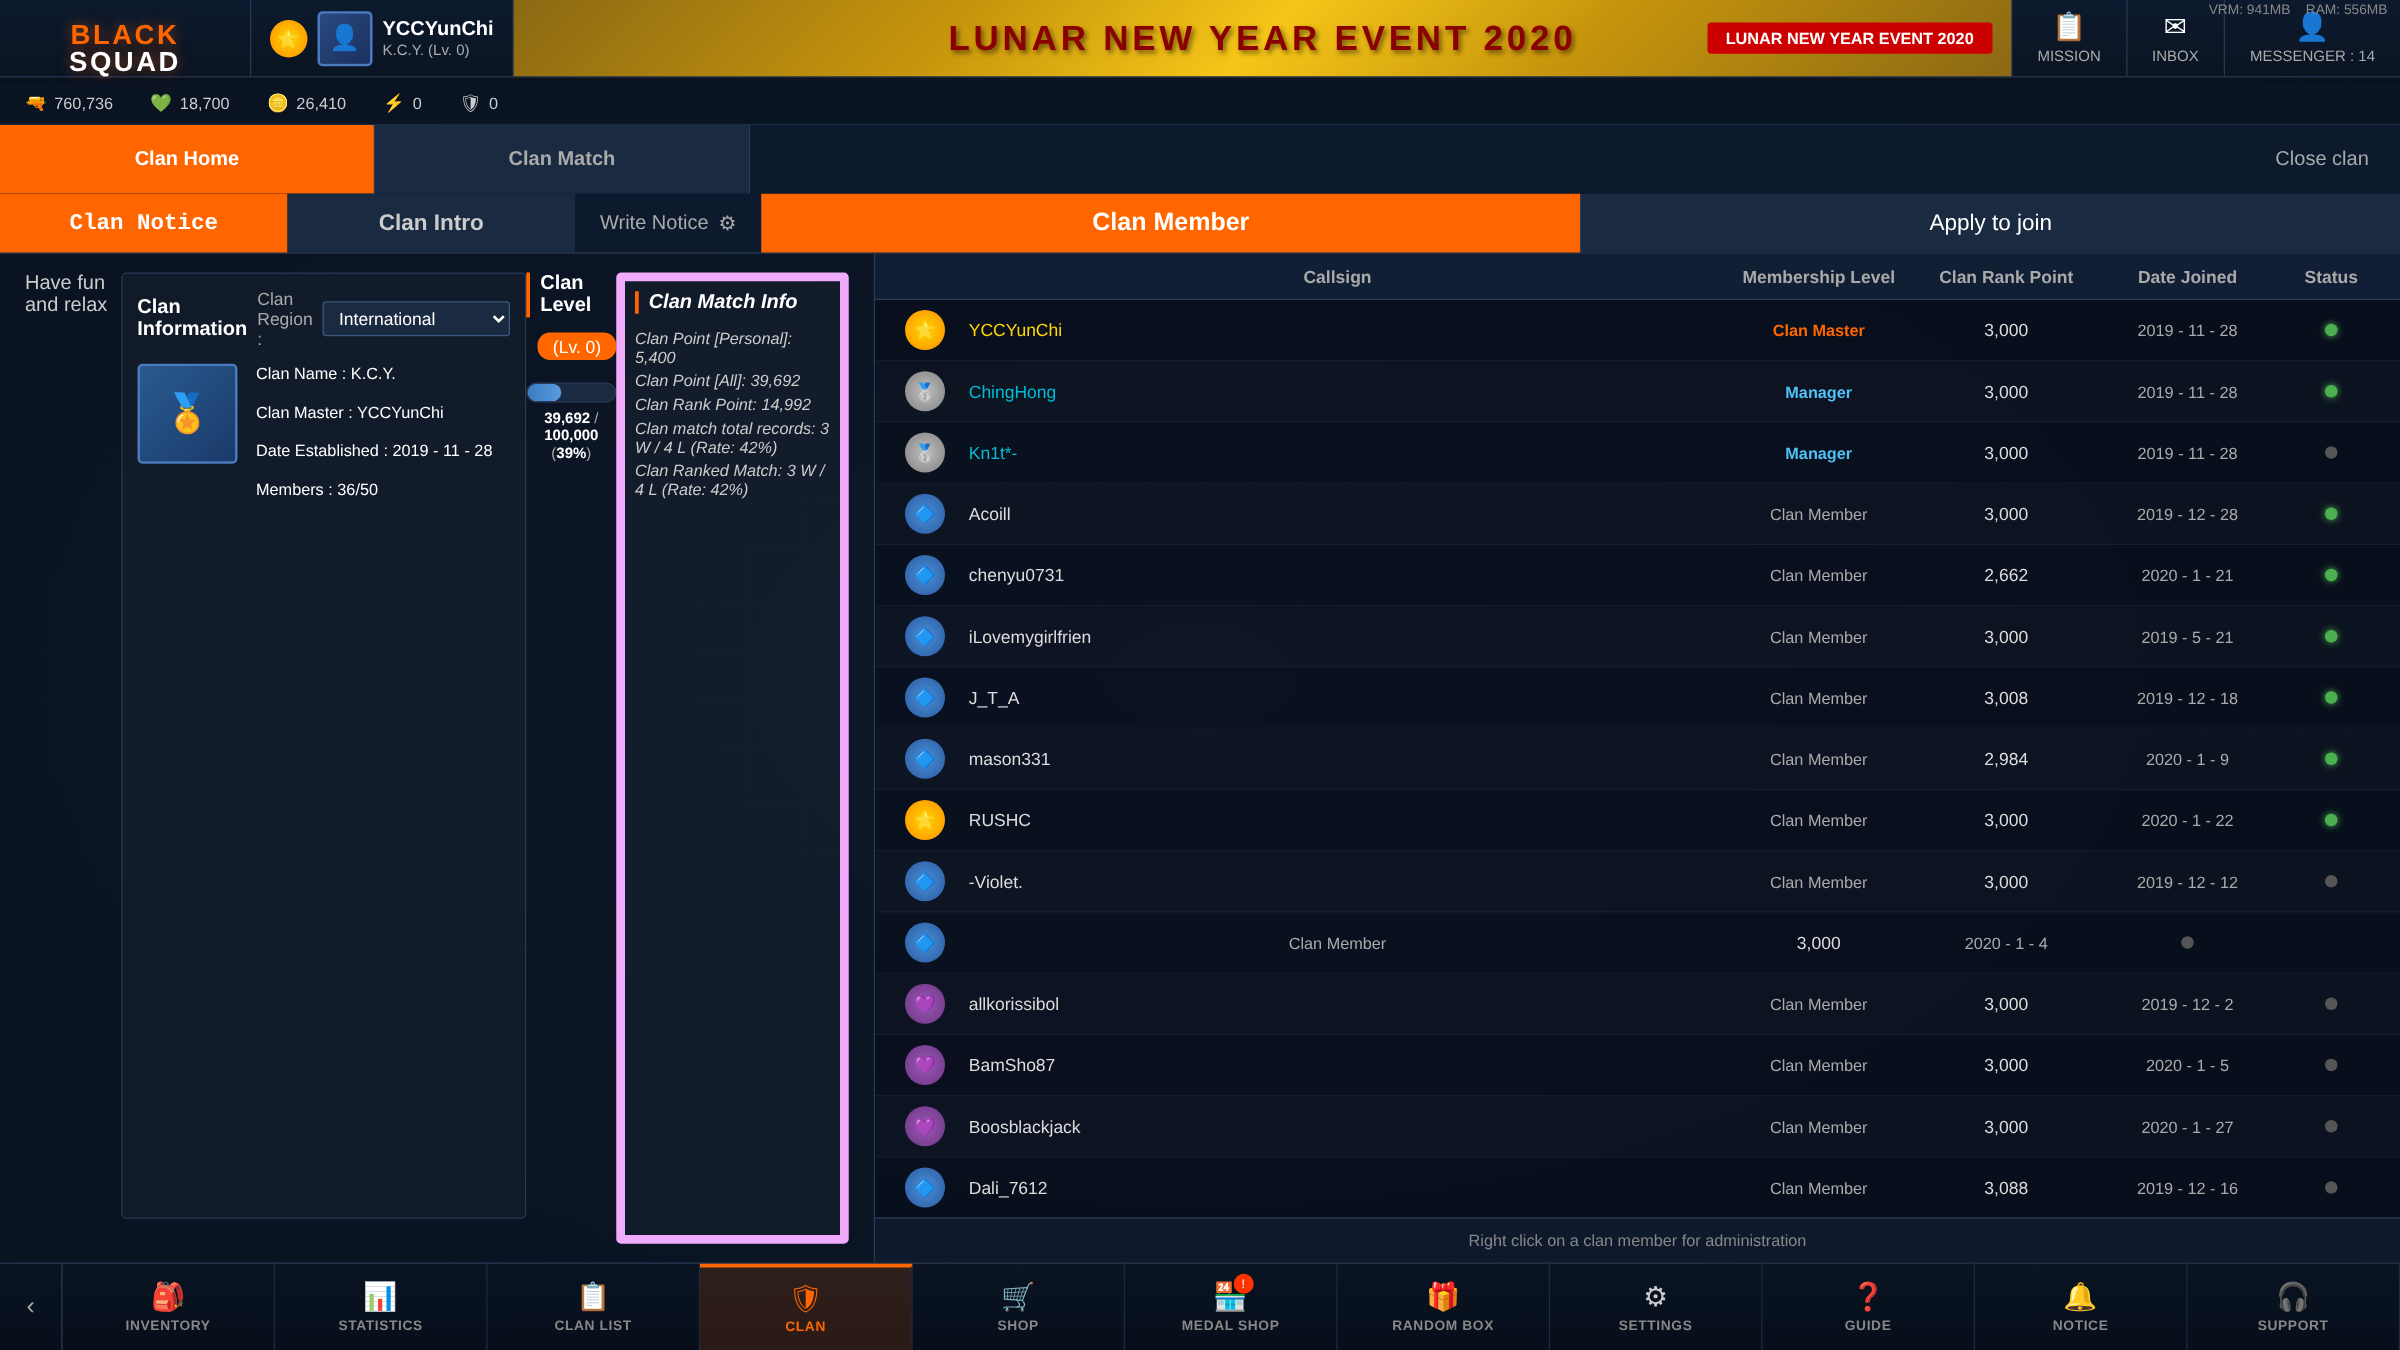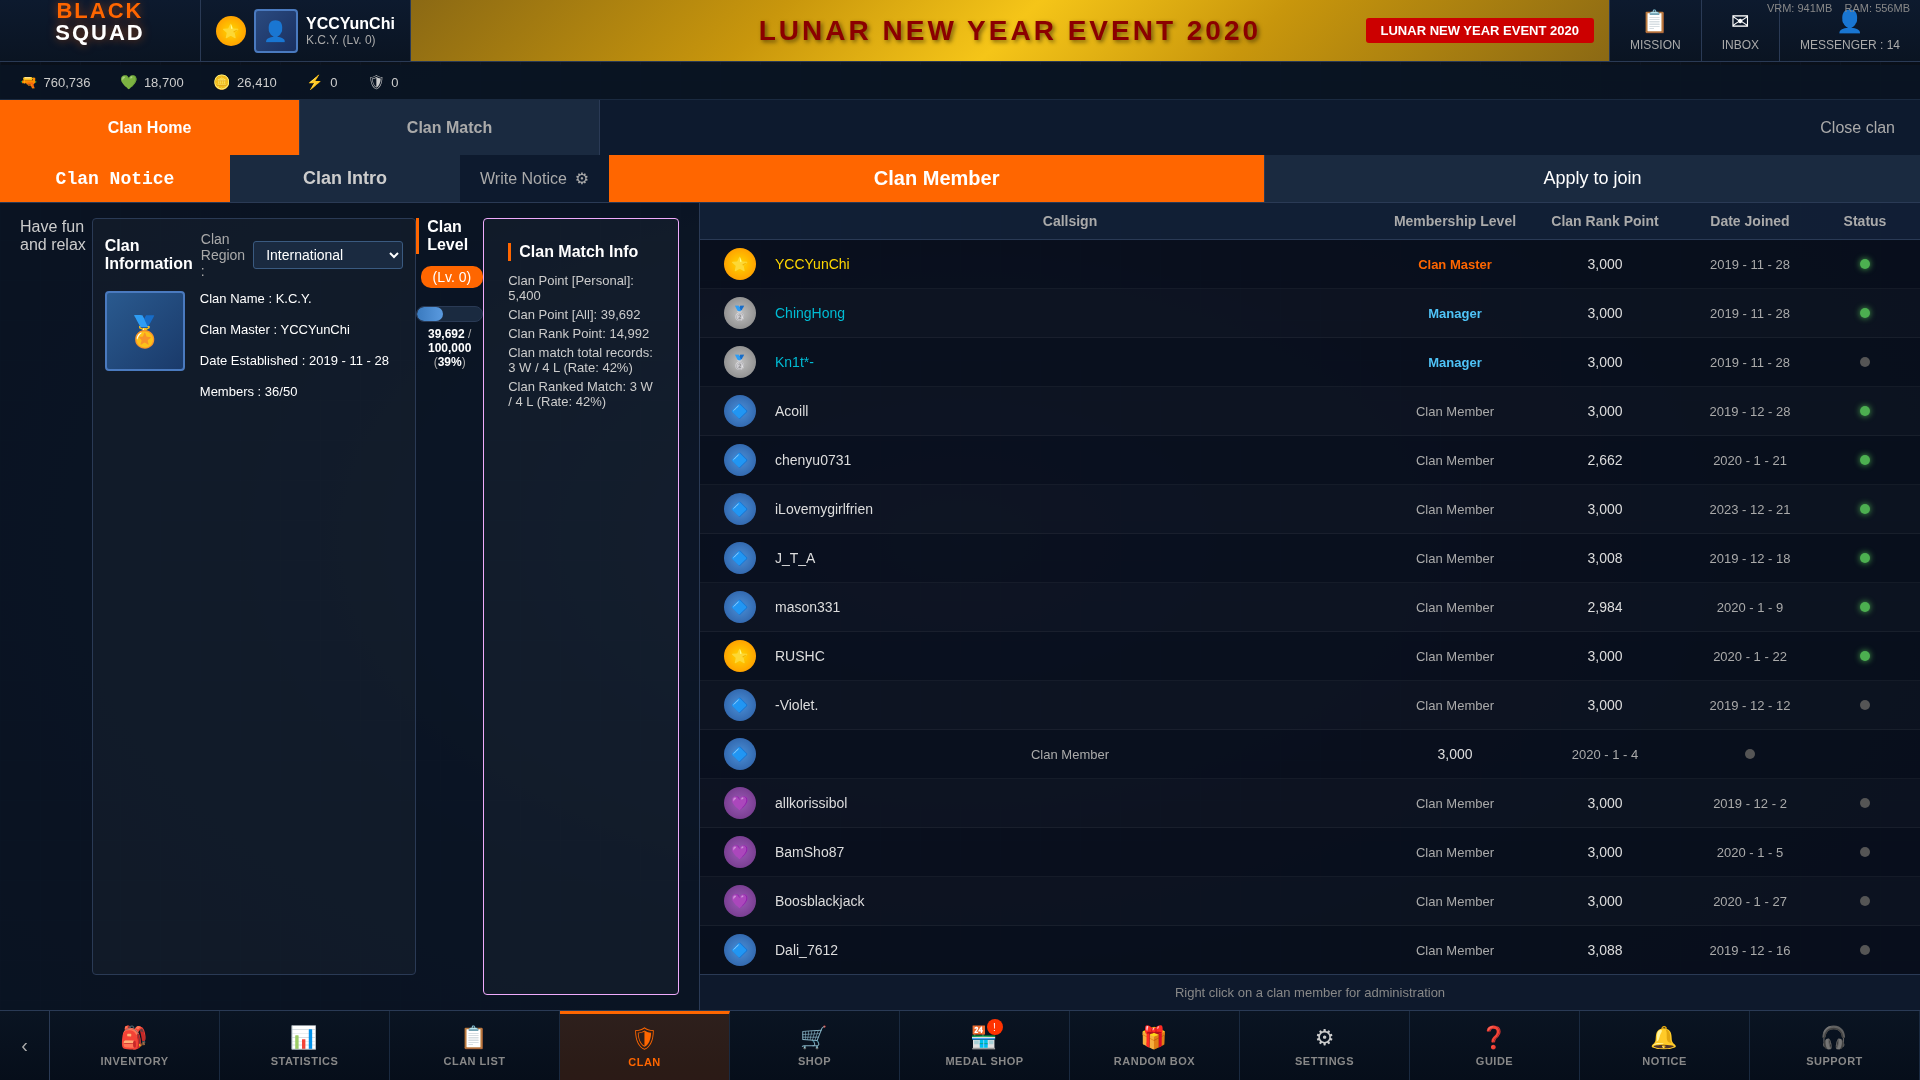--- a/index.html
+++ b/index.html
@@ -34,21 +34,21 @@
     .topbar {
       position: absolute;
       top: 0;
       left: 0;
       right: 0;
       height: 62px;
       background: linear-gradient(180deg, #0d1a2e 0%, #0a1422 100%);
       border-bottom: 1px solid #2a3a55;
       z-index: 100;
       display: flex;
-      align-items: flex-start;
+      align-items: flex-end;
     }
 
     .logo-area {
       width: 200px;
       display: flex;
       align-items: center;
       justify-content: center;
       padding: 0 10px;
     }
     .logo-text {
@@ -369,23 +369,24 @@
     }
     .level-progress-text {
       font-size: 12px;
       color: #aaa;
       text-align: center;
     }
     .level-progress-text span { color: #fff; font-weight: bold; }
 
     .clan-match-info-section {
       background: rgba(255,255,255,0.03);
-      border: 1px solid #f0abfc;
+      border: 7px solid #f0abfc;
       border-radius: 4px;
-      padding: 24px;
+      padding: 8px;
+      font-style: italic;
     }
     .match-info-line {
       font-size: 13px;
       color: #ccc;
       margin-bottom: 4px;
     }
 
     
     .right-panel {
       flex: 1;
@@ -768,21 +769,21 @@
       <div class="status-dot online"></div>
     </div>
   </div>
           <div class="member-row alt">
     <div class="mem-icon-cell">
       <div class="member-icon blue">🔷</div>
     </div>
     <div class="member-name ">iLovemygirlfrien</div>
     <div class="member-role normal">Clan Member</div>
     <div class="member-points">3,000</div>
-    <div class="member-date">2023 - 12 - 21</div>
+    <div class="member-date">2019 - 5 - 21</div>
     <div class="member-status">
       <div class="status-dot online"></div>
     </div>
   </div>
           <div class="member-row">
     <div class="mem-icon-cell">
       <div class="member-icon blue">🔷</div>
     </div>
     <div class="member-name ">J_T_A</div>
     <div class="member-role normal">Clan Member</div>

